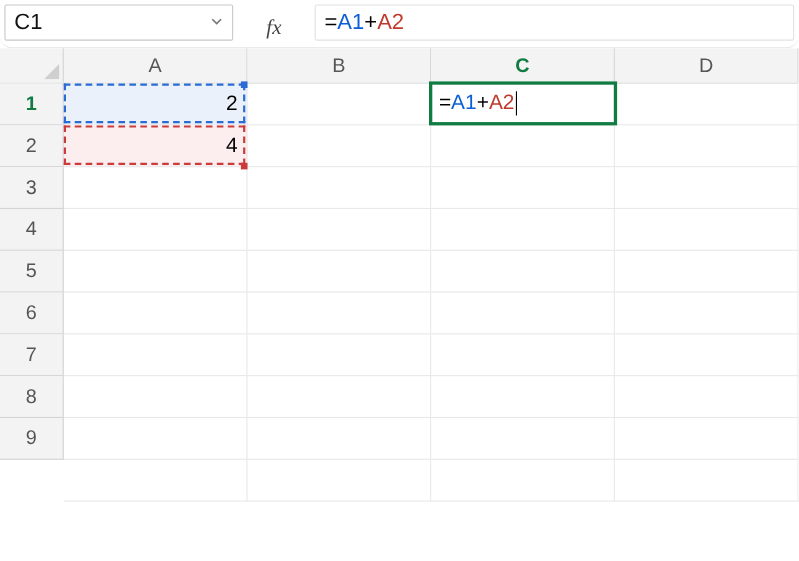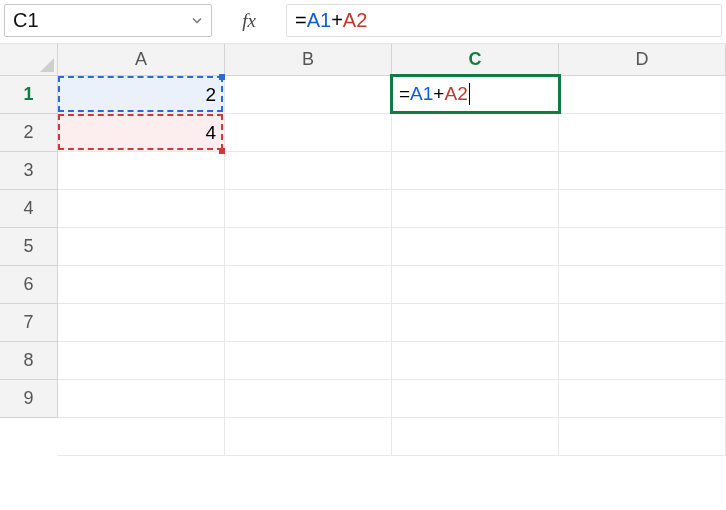--- a/index.html
+++ b/index.html
@@ -13,20 +13,21 @@
     }
 
     
     .topbar {
       display: flex;
       align-items: stretch;
       height: 44px;
       padding: 4px 4px 6px 4px;
       gap: 10px;
       border-bottom: 1px solid #e5e5e5;
+      border-radius: 11px;
     }
     .name-box {
       width: 208px;
       border: 1px solid #c8c8c8;
       border-radius: 2px;
       display: flex;
       align-items: center;
       padding: 0 8px;
       position: relative;
       background: #fff;
@@ -38,21 +39,21 @@
     .name-box-caret {
       position: absolute;
       right: 8px;
       top: 50%;
       transform: translateY(-50%);
       color: #666;
     }
     .fx-box {
       width: 54px;
       display: flex;
-      align-items: center;
+      align-items: flex-end;
       justify-content: center;
       color: #444;
       font-style: italic;
       font-family: "Times New Roman", serif;
       font-size: 19px;
     }
     .formula-input {
       flex: 1;
       border: 1px solid #e2e2e2;
       border-radius: 2px;

